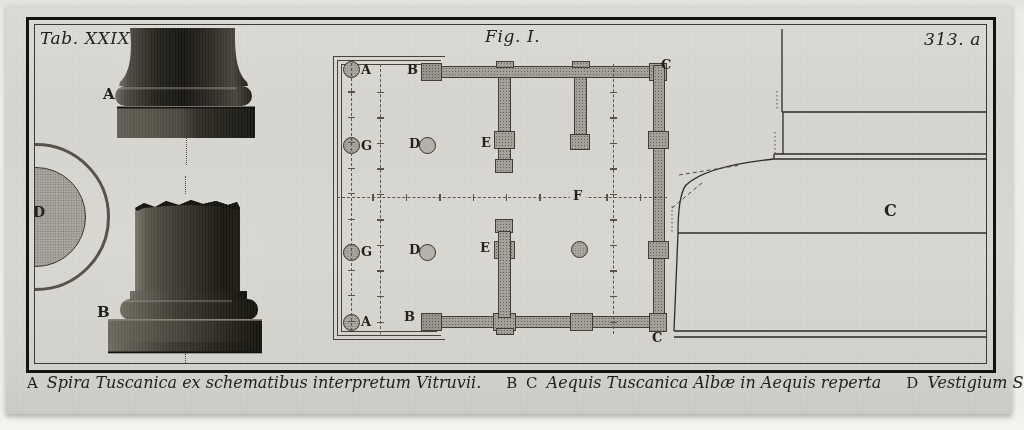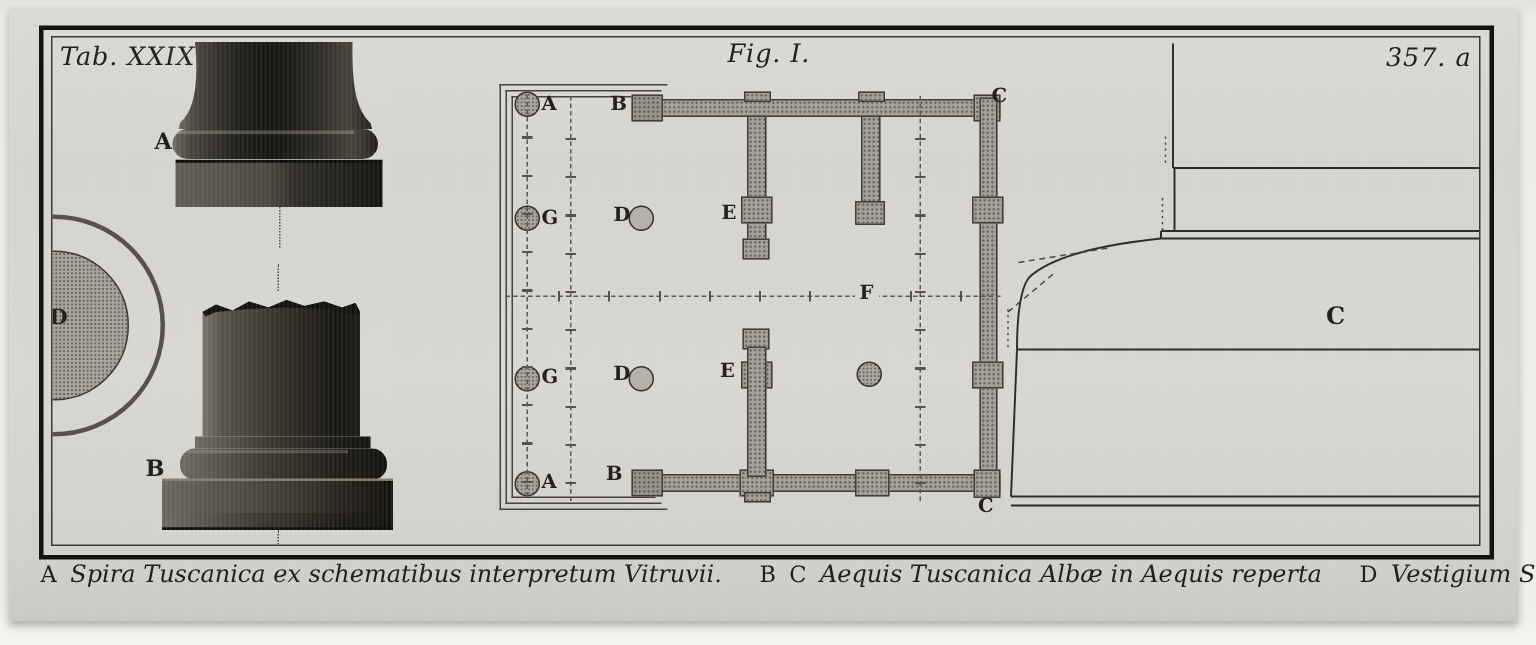--- a/index.html
+++ b/index.html
@@ -127,21 +127,21 @@
 
 <div class="page">
   <div class="plate">
     <div class="frame-outer"></div>
     <div class="frame-inner"></div>
 
     <div class="art">
 
       <div class="etch-title tab-label">Tab. XXIX.</div>
       <div class="etch-title fig-label">Fig. I.</div>
-      <div class="etch-title pagenum-label">357. a</div>
+      <div class="etch-title pagenum-label">313. a</div>
 
       <svg class="svg-fig fig-a-svg" width="162" height="120" viewBox="0 0 162 120">
         <defs>
           <linearGradient id="gShA" x1="0" y1="0" x2="1" y2="0">
             <stop offset="0" stop-color="#6f6b62"></stop>
               <stop offset=".08" stop-color="#4a473f"></stop>
             <stop offset=".3" stop-color="#21201b"></stop>
               <stop offset=".5" stop-color="#14130e"></stop>
             <stop offset=".72" stop-color="#2c2a24"></stop>
               <stop offset=".88" stop-color="#45423a"></stop>

